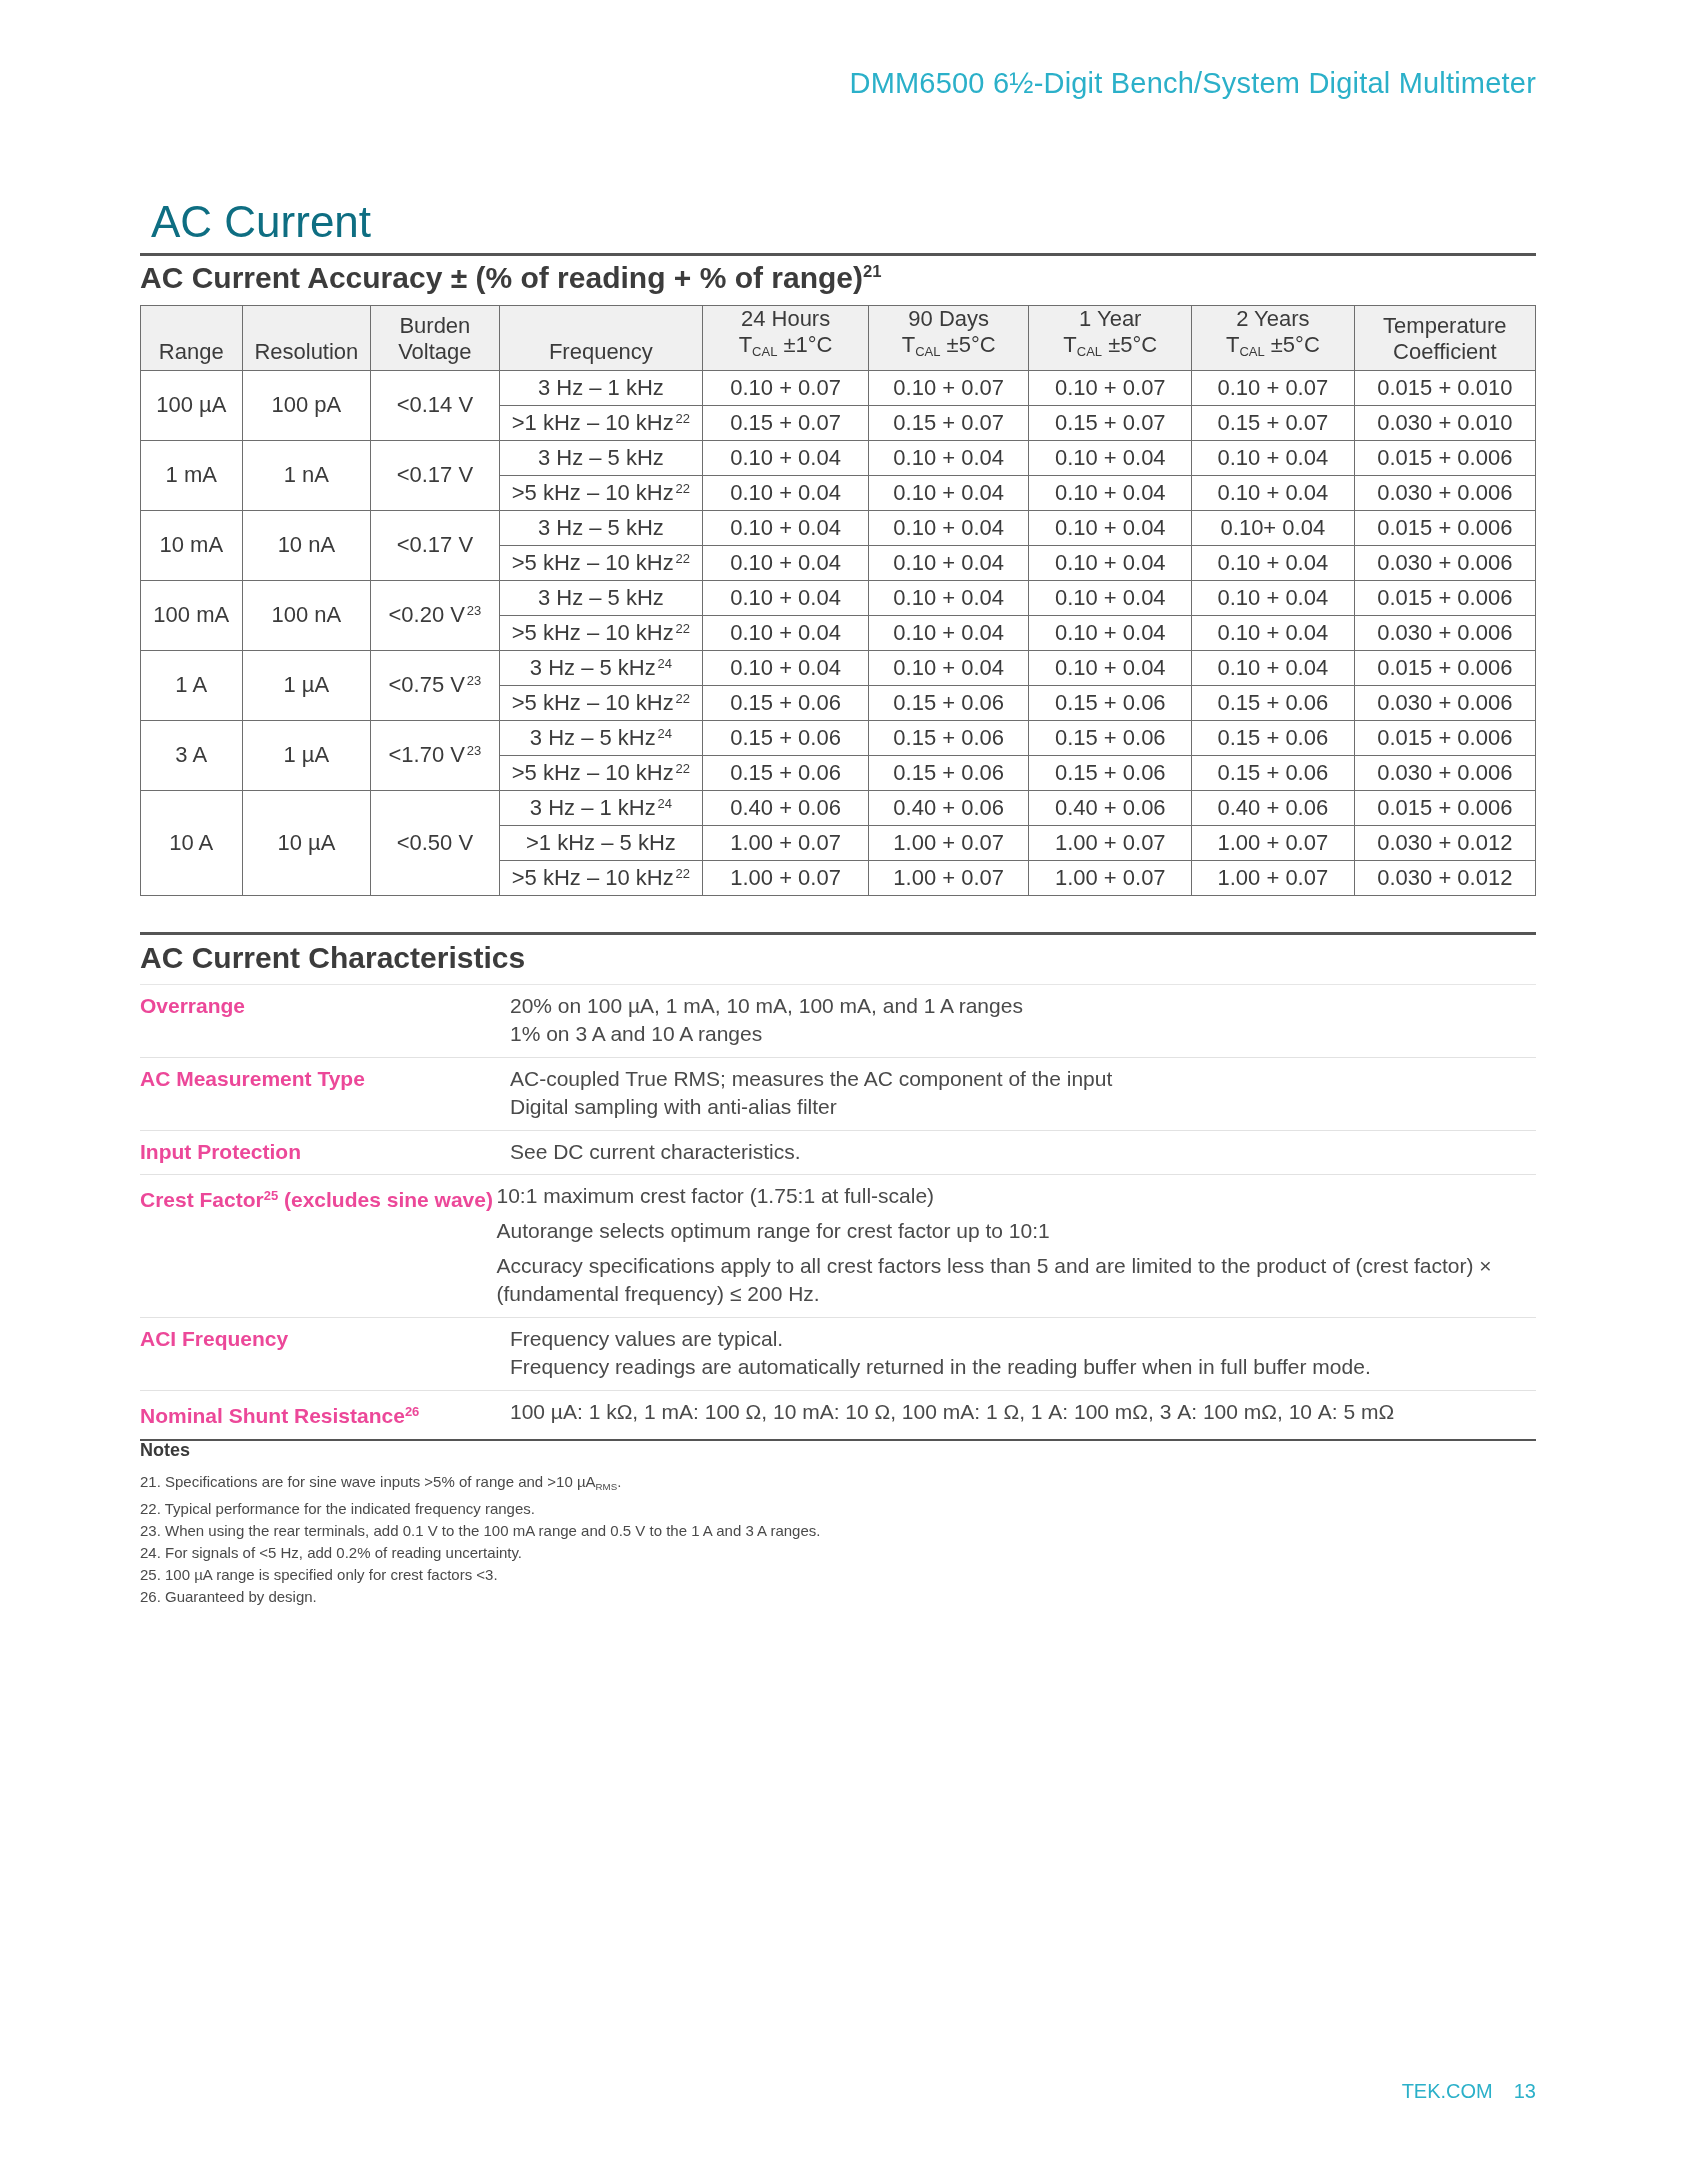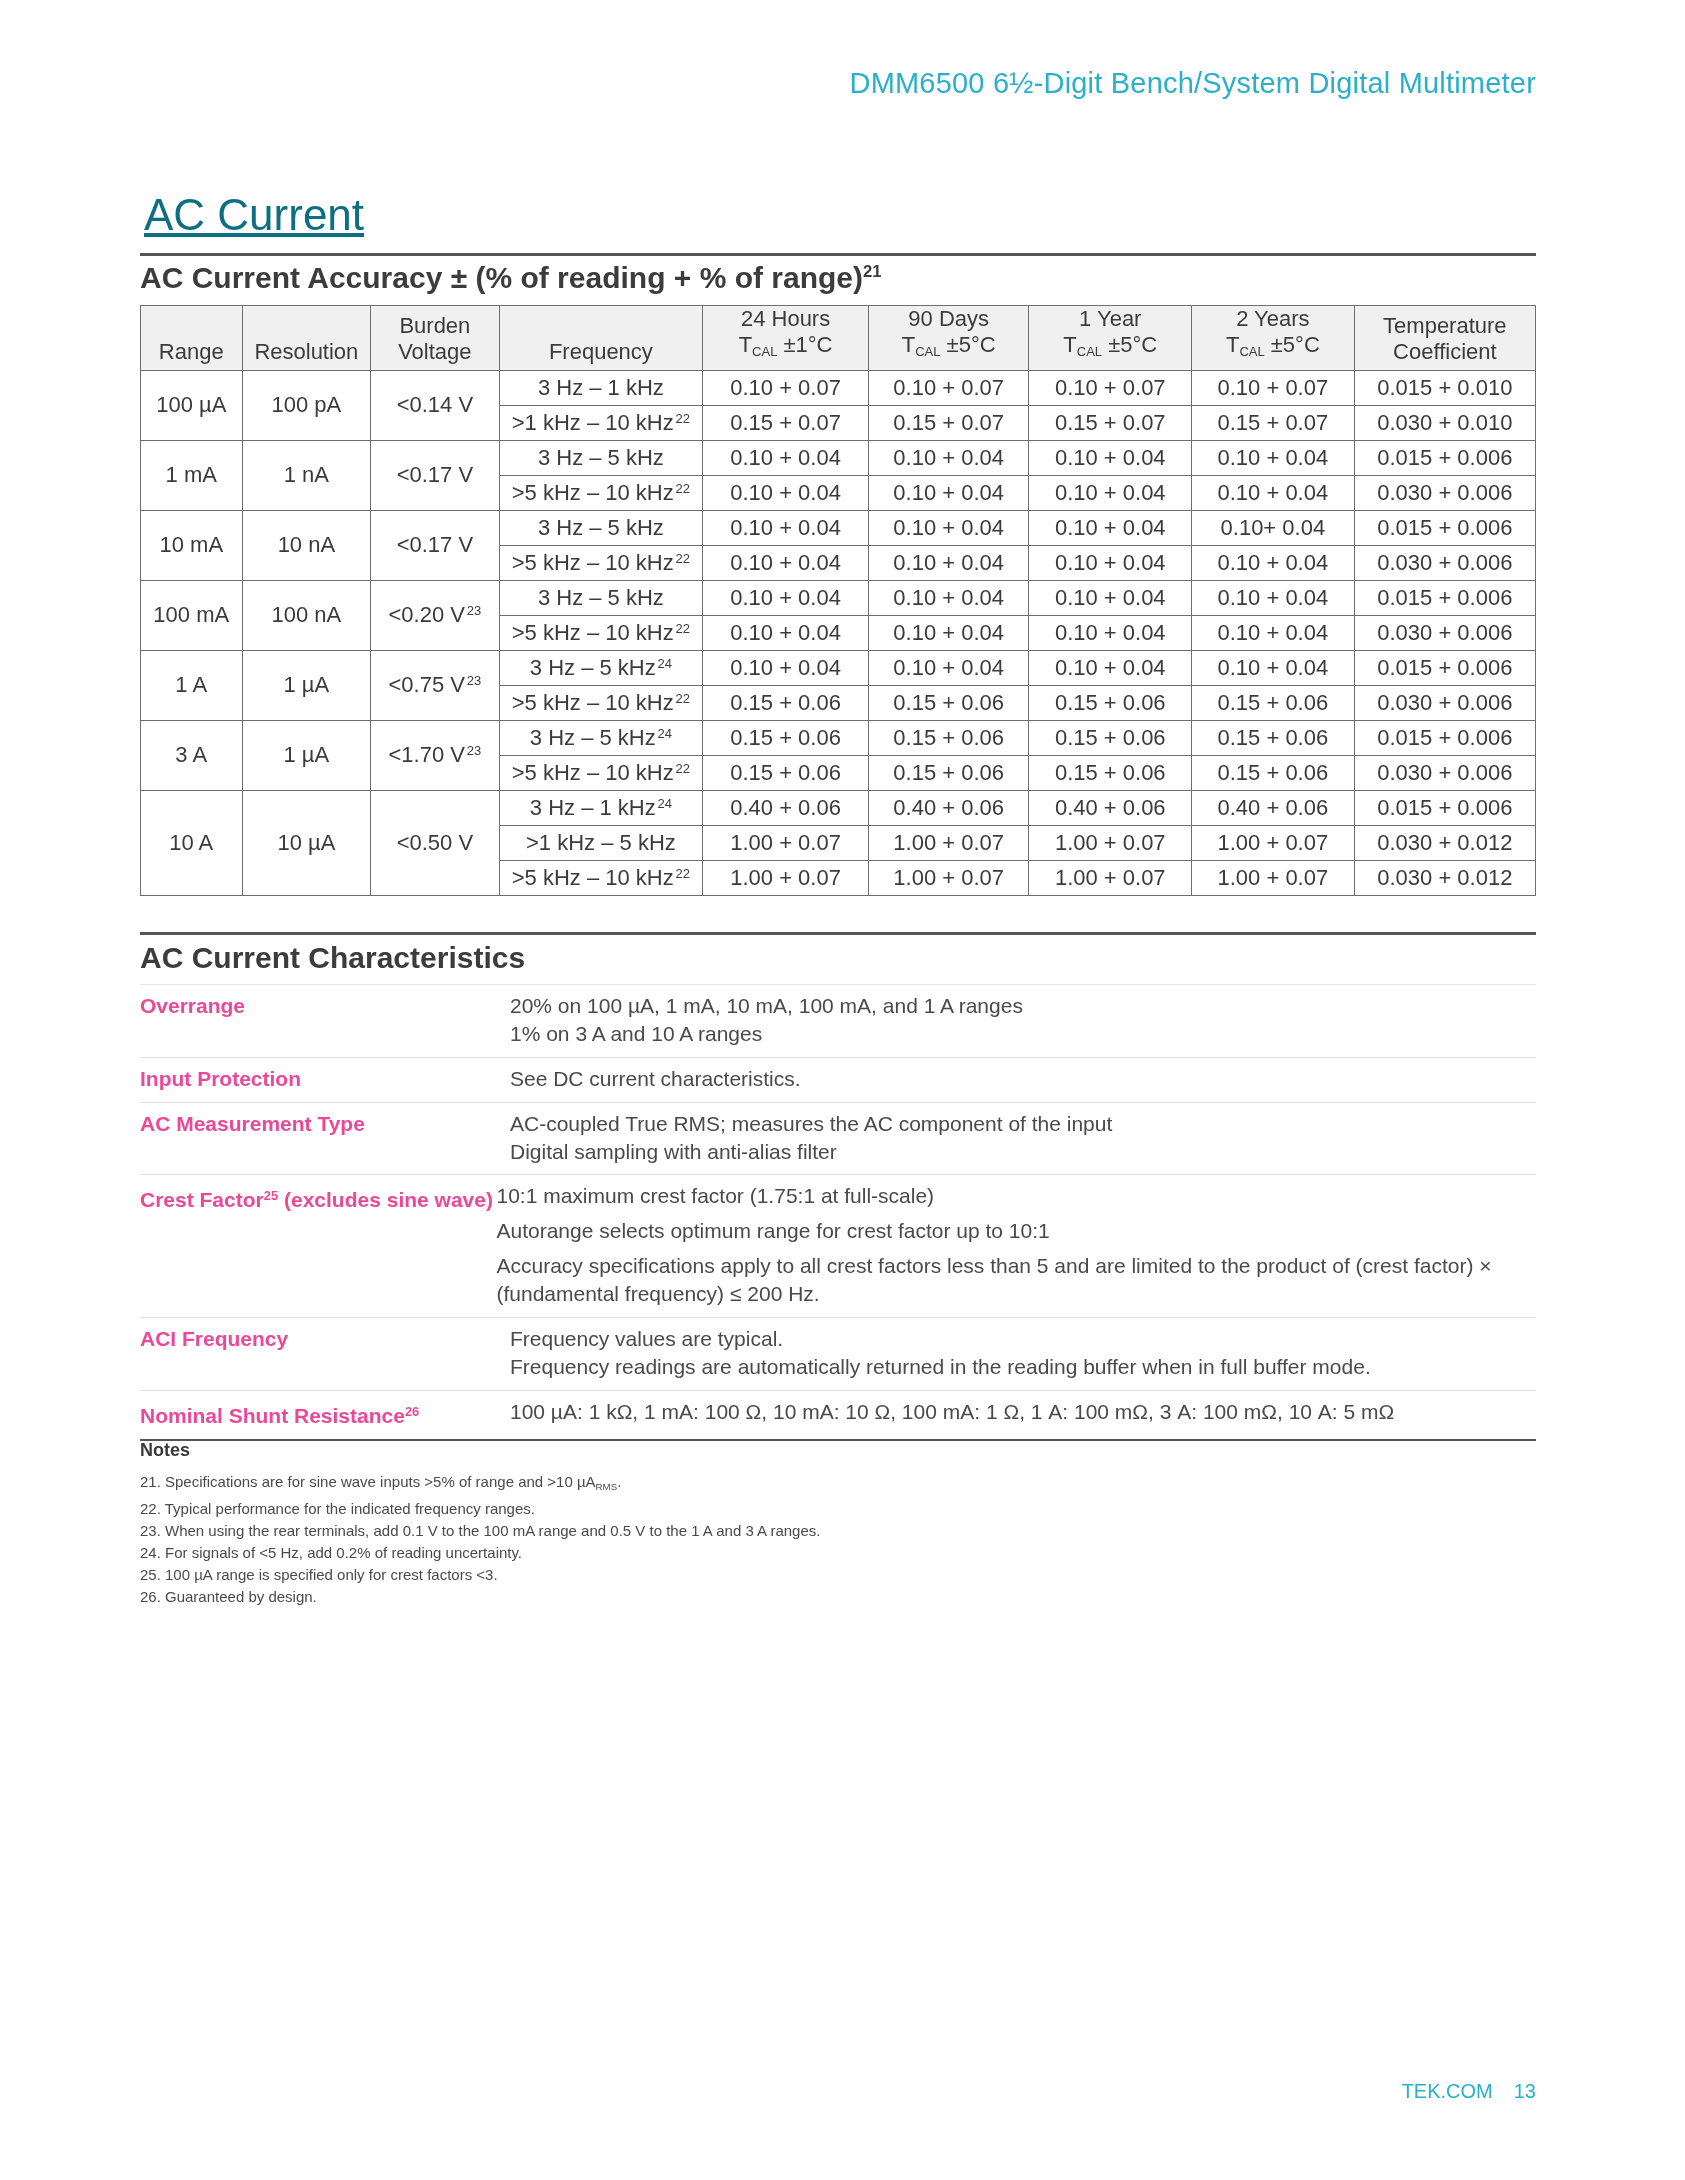--- a/index.html
+++ b/index.html
@@ -29,21 +29,21 @@
   .notes { position: absolute; left: 140px; top: 1471px; font-size: 15px; line-height: 22px; color: #4a4a4a; }
   .notes .n-sub { font-size: 9.7px; vertical-align: -2.6px; }
 
   .footer { position: absolute; right: 149px; top: 2080px; font-size: 20px; color: #2bb0c9; }
   .footer .pg { margin-left: 21px; }
 </style>
 </head>
 <body>
 
 <div class="running-head">DMM6500 6½-Digit Bench/System Digital Multimeter</div>
-<h1 class="section-title" style="margin:4px;text-decoration:underline;">AC Current</h1>
+<h1 class="section-title" style="margin:11px;">AC Current</h1>
 <div class="rule-thick" style="top:253px;"></div>
 
 <div class="subhead" style="top:261px;">
   <span>AC Current Accuracy ± (% of reading + % of range)</span><sup>21</sup>
 </div>
 
 <table class="acc">
   <colgroup>
     <col style="width:102px">
       <col style="width:129px">
@@ -218,30 +218,30 @@
 
 <div class="chars" id="chars">
     <div class="char-row" style="border-top: 1.8px solid rgb(230, 230, 230);">
       <div class="char-label"><span>Overrange</span></div>
       <div class="char-value">
         <span class="line">20% on 100 µA, 1 mA, 10 mA, 100 mA, and 1 A ranges</span>
         <span class="line">1% on 3 A and 10 A ranges</span>
       </div>
     </div>
     <div class="char-row">
-      <div class="char-label"><span>Input Protection</span></div>
-      <div class="char-value">
-        <span class="line">See DC current characteristics.</span>
-      </div>
-    </div>
-    <div class="char-row">
       <div class="char-label"><span>AC Measurement Type</span></div>
       <div class="char-value">
         <span class="line">AC-coupled True RMS; measures the AC component of the input</span>
         <span class="line">Digital sampling with anti-alias filter</span>
+      </div>
+    </div>
+    <div class="char-row">
+      <div class="char-label"><span>Input Protection</span></div>
+      <div class="char-value">
+        <span class="line">See DC current characteristics.</span>
       </div>
     </div>
     <div class="char-row">
       <div class="char-label" style="width: auto; white-space: nowrap; margin-right: 3.5px;"><span>Crest Factor</span><sup>25</sup><span> (excludes sine wave)</span></div>
       <div class="char-value" style="margin-left: 0px;">
         <span class="line">10:1 maximum crest factor (1.75:1 at full-scale)</span>
         <span class="line gap">Autorange selects optimum range for crest factor up to 10:1</span>
         <span class="line gap">Accuracy specifications apply to all crest factors less than 5 and are limited to the product of (crest factor) × (fundamental frequency) ≤ 200 Hz.</span>
       </div>
     </div>

